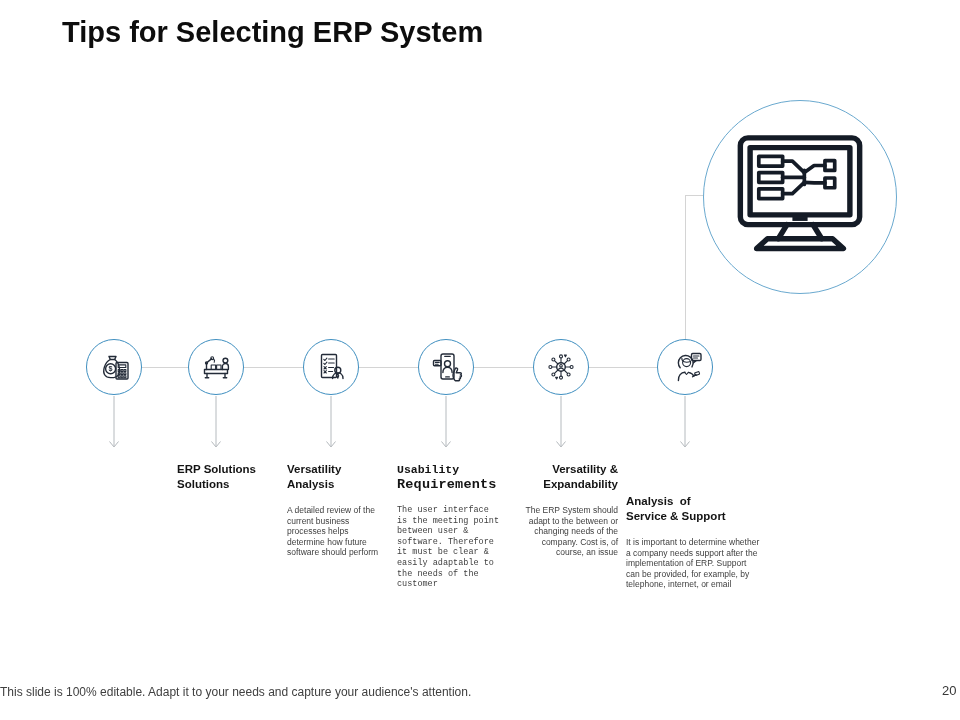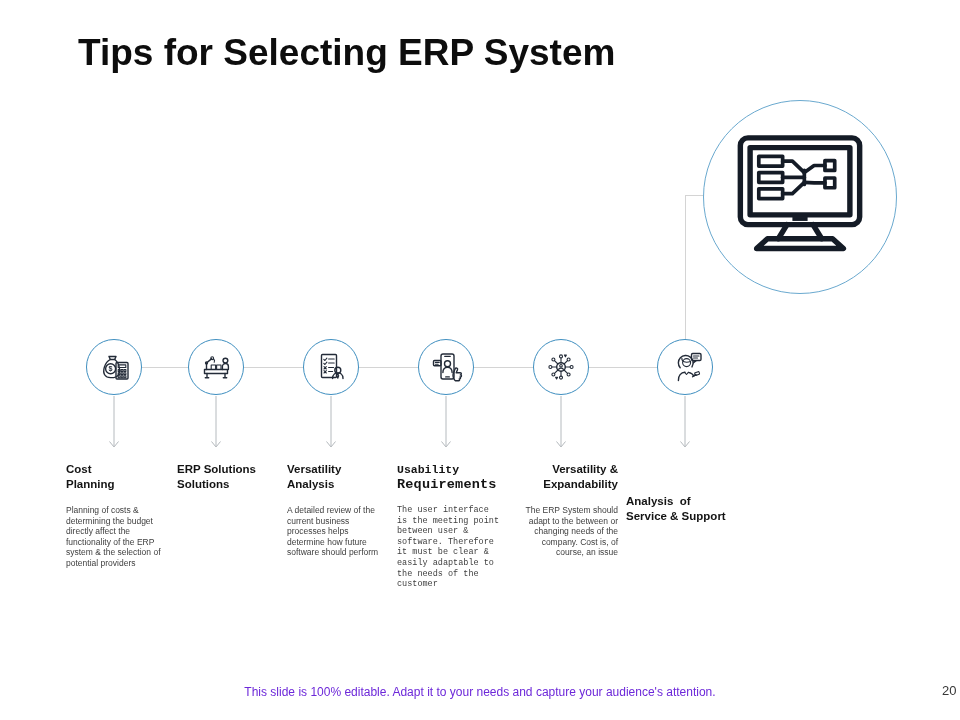--- a/index.html
+++ b/index.html
@@ -1,18 +1,18 @@
 <!DOCTYPE html>
 <html><head>
 <meta charset="utf-8">
 <style>
   html,body{margin:0;padding:0;background:#e8e8e8;font-family:"Liberation Sans",sans-serif;}
   .slide{position:relative;width:960px;height:720px;background:#ffffff;overflow:hidden;margin:0 auto;}
 
-  .title{position:absolute;left:62px;top:16px;font-size:37px;font-weight:bold;color:#0d0d0d;letter-spacing:0;margin:16px;}
+  .title{position:absolute;left:62px;top:16px;font-size:29px;font-weight:bold;color:#0d0d0d;letter-spacing:0;margin:0;}
 
   
   .hero-circle{position:absolute;left:703px;top:100px;width:192px;height:192px;border:1px solid #6aa9cf;border-radius:50%;background:#fff;display:flex;align-items:center;justify-content:center;z-index:2;}
 
   
   .line{position:absolute;background:#d4d4d4;z-index:1;}
   .connector-h{left:685px;top:195px;width:19px;height:1px;}
   .connector-v{left:685px;top:195px;width:1px;height:173px;}
   .timeline-line{left:114px;top:367px;width:571px;height:1px;}
 
@@ -30,21 +30,21 @@
   .c1{left:66px;width:104px;}
   .c2{left:177px;width:100px;}
   .c3{left:287px;width:100px;}
   .c4{left:397px;width:106px;font-family:Liberation Mono, monospace;}
   .c5{left:516px;width:102px;text-align:right;}
   .c6{left:626px;width:134px;margin-top:32px;}
   .col-title{font-size:11.5px;line-height:15px;font-weight:bold;color:#141414;margin:0;white-space:pre-wrap;}
   .col-title .t2-large{font-size:13.5px;letter-spacing:.2px;}
   .col-desc{font-size:8.5px;line-height:10.6px;color:#3e3e3e;margin:13px 0 0 0;}
 
-  .footer{position:absolute;left:0;top:685px;width:100%;text-align:center;font-size:12px;color:#6d28d9;}
+  .footer{position:absolute;left:0;top:685px;width:100%;font-size:12px;color:#404040;}
   .page-number{position:absolute;left:942px;top:683px;font-size:13px;color:#373737;}
 
   .ic{stroke:#232b38;fill:none;stroke-width:1.4;stroke-linecap:round;stroke-linejoin:round;}
   .ic-thin{stroke:#232b38;fill:none;stroke-width:1.1;stroke-linecap:round;stroke-linejoin:round;}
   .ic-fill{fill:#232b38;stroke:none;}
   .mon{stroke:#141b26;fill:none;stroke-width:5;stroke-linecap:round;stroke-linejoin:round;}
   .mon-mid{stroke:#141b26;fill:none;stroke-width:3.4;stroke-linecap:round;stroke-linejoin:round;}
   .mon-fill{fill:#141b26;stroke:none;}
 </style>
 </head>
@@ -187,24 +187,20 @@
   <svg class="arrow a4" width="12" height="58">
       <path d="M6 0 V50 M1.5 45.5 L6 51 L10.5 45.5" stroke="#b5babe" stroke-width="1" fill="none"></path>
     </svg>
   <svg class="arrow a5" width="12" height="58">
       <path d="M6 0 V50 M1.5 45.5 L6 51 L10.5 45.5" stroke="#b5babe" stroke-width="1" fill="none"></path>
     </svg>
   <svg class="arrow a6" width="12" height="58">
       <path d="M6 0 V50 M1.5 45.5 L6 51 L10.5 45.5" stroke="#b5babe" stroke-width="1" fill="none"></path>
     </svg>
 
-  <div class="col c1">
-    <h3 class="col-title"><span>Cost</span><br><span>Planning</span></h3>
-    <p class="col-desc">Planning of costs &amp; determining the budget directly affect the functionality of the ERP system &amp; the selection of potential providers</p>
-  </div>
 
   <div class="col c2">
     <h3 class="col-title"><span>ERP Solutions</span><br><span>Solutions</span></h3>
   </div>
 
   <div class="col c3">
     <h3 class="col-title"><span>Versatility</span><br><span>Analysis</span></h3>
     <p class="col-desc">A detailed review of the current business processes helps determine how future software should perform</p>
   </div>
 
@@ -213,18 +209,19 @@
     <p class="col-desc">The user interface is the meeting point between user &amp; software. Therefore it must be clear &amp; easily adaptable to the needs of the customer</p>
   </div>
 
   <div class="col c5">
     <h3 class="col-title"><span>Versatility &amp;</span><br><span>Expandability</span></h3>
     <p class="col-desc">The ERP System should adapt to the between or changing needs of the company. Cost is, of course, an issue</p>
   </div>
 
   <div class="col c6">
     <h3 class="col-title"><span>Analysis  of</span><br><span>Service &amp; Support</span></h3>
+    <p class="col-desc">It is important to determine whether a company needs support after the implementation of ERP. Support can be provided, for example, by telephone, internet, or email</p>
   </div>
 
   <div class="footer">This slide is 100% editable. Adapt it to your needs and capture your audience's attention.</div>
   <div class="page-number">20</div>
 
 </div>
 
 </body></html>

